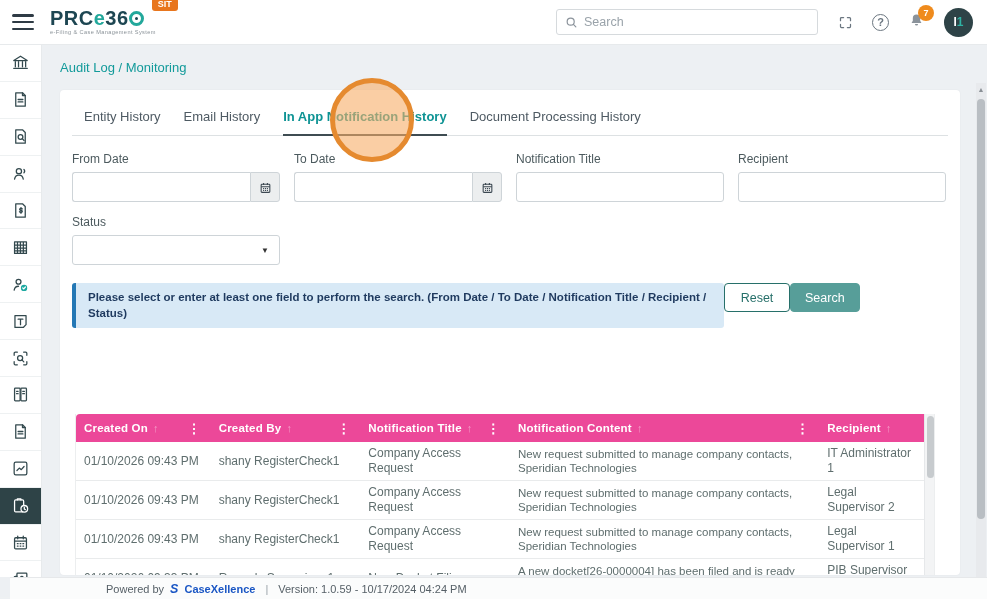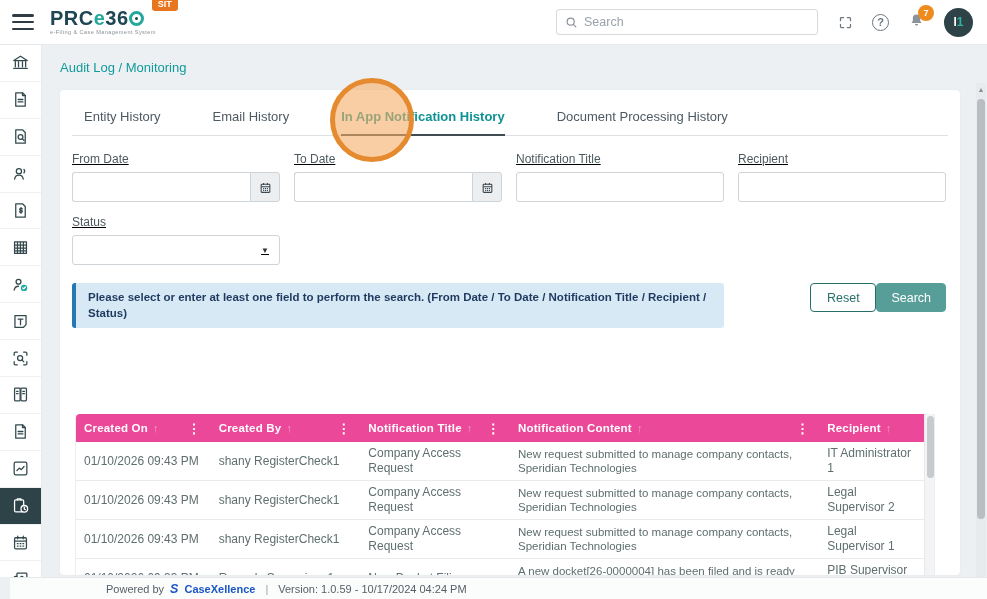--- a/index.html
+++ b/index.html
@@ -46,42 +46,42 @@
   .side-item.active { background:#2e4347; color:#fff; }
   .side-item svg { width:19px; height:19px; }
 
   .content { flex:1; position:relative; background:#edf0f3; }
   .breadcrumb { padding:15px 0 0 18px; font-size:13px; color:#129a9a; }
 
   .card { position:absolute; left:18px; top:45px; width:900px; height:485px; background:#fff;
     border-radius:4px; box-shadow:0 0 2px rgba(0,0,0,.06); padding:10px 12px 0 12px; overflow:hidden; }
 
   
-  .tabs { display:flex; gap:52px; border-bottom:1px solid #dde1e3; padding:0 12px; height:36px; align-items:flex-end; }
+  .tabs { display:flex; gap:23px; border-bottom:1px solid #dde1e3; padding:0 12px; height:36px; align-items:flex-end; }
   .tab { font-size:13px; color:#4e5a63; padding-bottom:11px; cursor:pointer; position:relative; white-space:nowrap; }
   .tab.active { color:#0e9394; font-weight:bold; }
   .tab.active::after { content:""; position:absolute; left:0; right:0; bottom:-1px; height:2px; background:#3f4c52; }
 
   
   .filters-row { display:flex; gap:14px; margin-top:16px; }
-  .field { width:208px;text-decoration:underline; }
+  .field { width:208px; }
   .field label { display:block; font-size:12px; color:#4c5a5e; margin-bottom:6px; }
   .input-group { display:flex; height:30px; }
   .input-group input { flex:1; min-width:0; border:1px solid #ced4d8; border-right:none; border-radius:3px 0 0 3px;
     padding:0 8px; font-size:12px; color:#333; outline:none; font-family:"Liberation Sans", sans-serif; }
   .addon { width:30px; border:1px solid #ced4d8; border-radius:0 3px 3px 0; background:#eceeef;
     display:flex; align-items:center; justify-content:center; cursor:pointer; color:#3c4852; }
   .plain-input { width:100%; height:30px; border:1px solid #ced4d8; border-radius:3px; padding:0 8px;
     font-size:12px; color:#333; outline:none; font-family:"Liberation Sans", sans-serif; }
   .select { width:208px; height:30px; border:1px solid #ced4d8; border-radius:3px; display:flex;
     align-items:center; justify-content:flex-end; padding:0 10px; cursor:pointer; background:#fff; }
   .select .caret { font-size:8px; color:#333; }
 
   
-  .alert-row { display:flex; justify-content:space-between; align-items:flex-start; margin-top:18px; }
+  .alert-row { display:flex; justify-content:flex-start; align-items:flex-start; margin-top:18px; }
   .alert { width:652px; background:#d8e9f6; border-left:4px solid #2478b5; border-radius:3px;
     padding:7px 12px; font-size:11.5px; font-weight:bold; color:#1f3a5f; line-height:1.35; }
   .btns { display:flex; padding-right:2px; }
   .btn { height:29px; min-width:66px; border-radius:4px; font-size:12.5px; display:flex; align-items:center;
     justify-content:center; cursor:pointer; padding:0 14px; font-family:"Liberation Sans", sans-serif; }
   .btn-reset { background:#fff; border:1px solid #27706a; color:#27706a; }
   .btn-search { background:#579e99; border:1px solid #579e99; color:#fff; }
 
   
   .table-wrap { margin:86px 2px 0 3px; width:860px; height:176px; position:relative; overflow:hidden;

